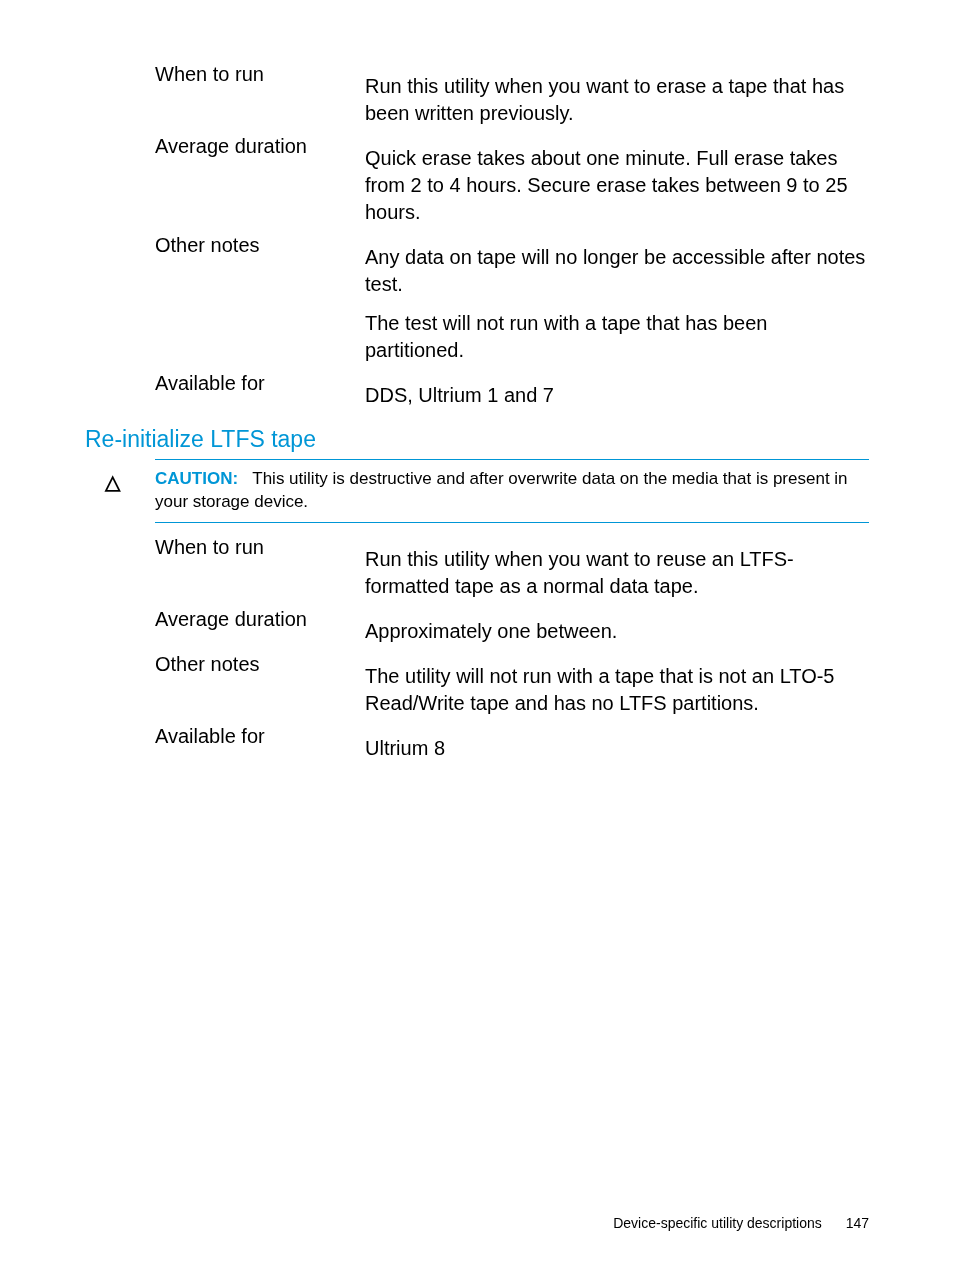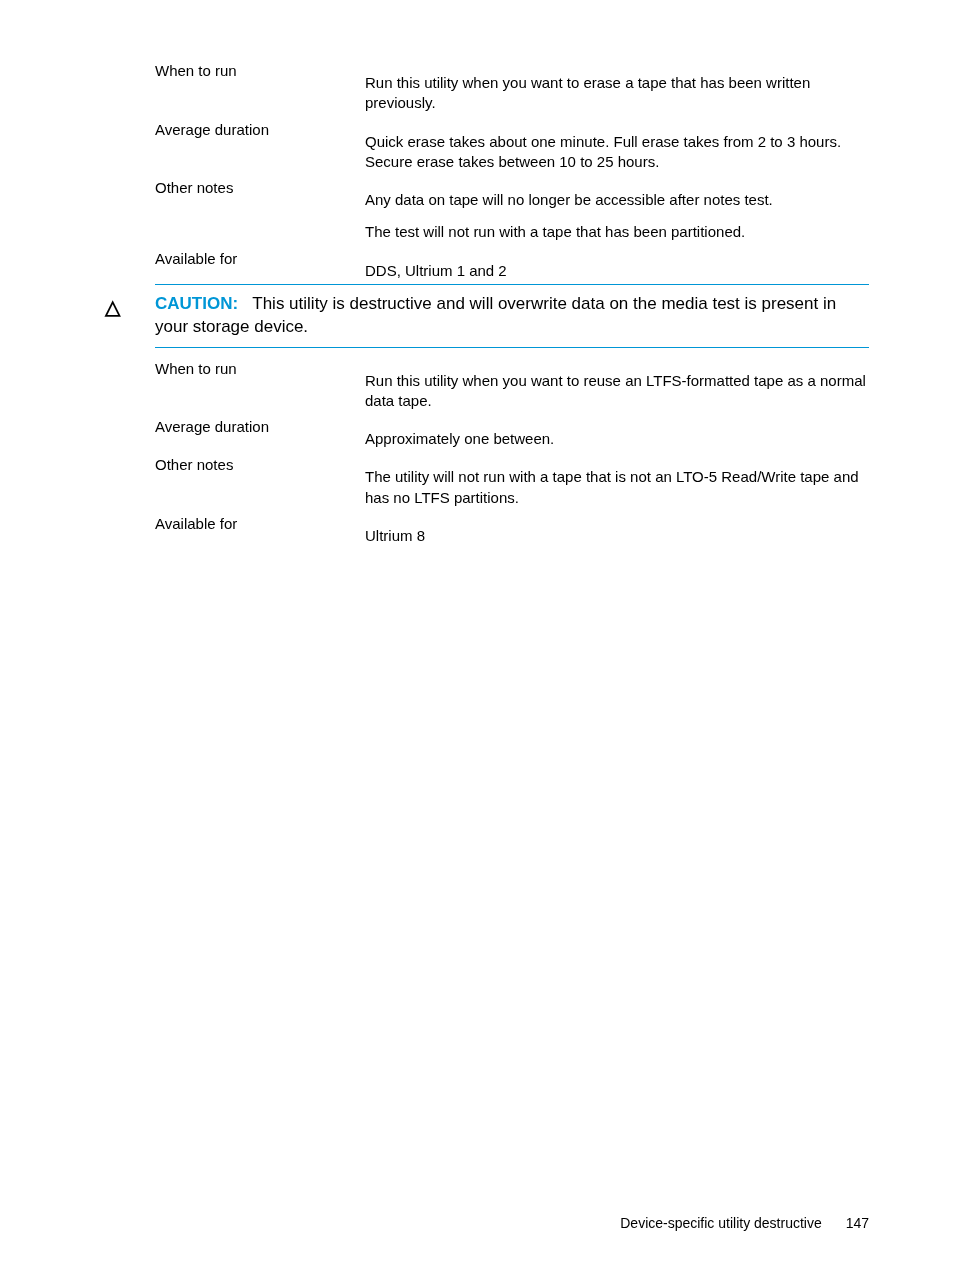--- a/index.html
+++ b/index.html
@@ -15,21 +15,21 @@
     position: relative;
     box-sizing: border-box;
     padding: 58px 85px 0 85px;
   }
   .content {
     margin-left: 70px;
   }
   .tbl {
     width: 100%;
     border-collapse: collapse;
-    font-size: 15px;
+    font-size: 20px;
     line-height: 1.35;
   }
   .tbl td {
     vertical-align: top;
     padding: 3px 0;
   }
   .tbl td.label {
     width: 200px;
     padding-right: 10px;
   }
@@ -89,48 +89,49 @@
       <tbody>
         <tr>
           <td class="label">When to run</td>
           <td>
             <div class="val-line">Run this utility when you want to erase a tape that has been written previously.</div>
           </td>
         </tr>
         <tr>
           <td class="label">Average duration</td>
           <td>
-            <div class="val-line">Quick erase takes about one minute. Full erase takes from 2 to 3 hours. Secure erase takes between 10 to 25 hours.</div>
+            <div class="val-line">Quick erase takes about one minute. Full erase takes from 2 to 4 hours. Secure erase takes between 9 to 25 hours.</div>
           </td>
         </tr>
         <tr>
           <td class="label">Other notes</td>
           <td>
             <div class="val-line">Any data on tape will no longer be accessible after notes test.</div>
             <div class="val-line">The test will not run with a tape that has been partitioned.</div>
           </td>
         </tr>
         <tr>
           <td class="label">Available for</td>
           <td>
-            <div class="val-line">DDS, Ultrium 1 and 2</div>
+            <div class="val-line">DDS, Ultrium 1 and 7</div>
           </td>
         </tr>
       </tbody>
     </table>
   </div>
 
+  <h2 class="section">Re-initialize LTFS tape</h2>
 
   <div class="content" style="margin-left:20px;">
     <hr class="rule" style="margin-left:50px;">
     <div class="caution-block" style="margin-left:0;">
       <div class="caution-icon" style="width:50px; flex:0 0 50px;">△</div>
       <div class="caution-body">
         <span class="caution-label">CAUTION:</span>
-        &nbsp;&nbsp;<span>This utility is destructive and will overwrite data on the media test is present in your storage device.</span>
+        &nbsp;&nbsp;<span>This utility is destructive and after overwrite data on the media that is present in your storage device.</span>
       </div>
     </div>
     <hr class="rule" style="margin-left:50px; margin-top:8px;">
   </div>
 
   <div class="content">
     <table class="tbl">
       <tbody>
         <tr>
           <td class="label">When to run</td>
@@ -154,17 +155,17 @@
           <td class="label">Available for</td>
           <td>
             <div class="val-line">Ultrium 8</div>
           </td>
         </tr>
       </tbody>
     </table>
   </div>
 
   <div class="footer">
-    <span>Device-specific utility destructive</span>
+    <span>Device-specific utility descriptions</span>
     <span class="pnum">147</span>
   </div>
 
 </div>
 
 </body></html>

